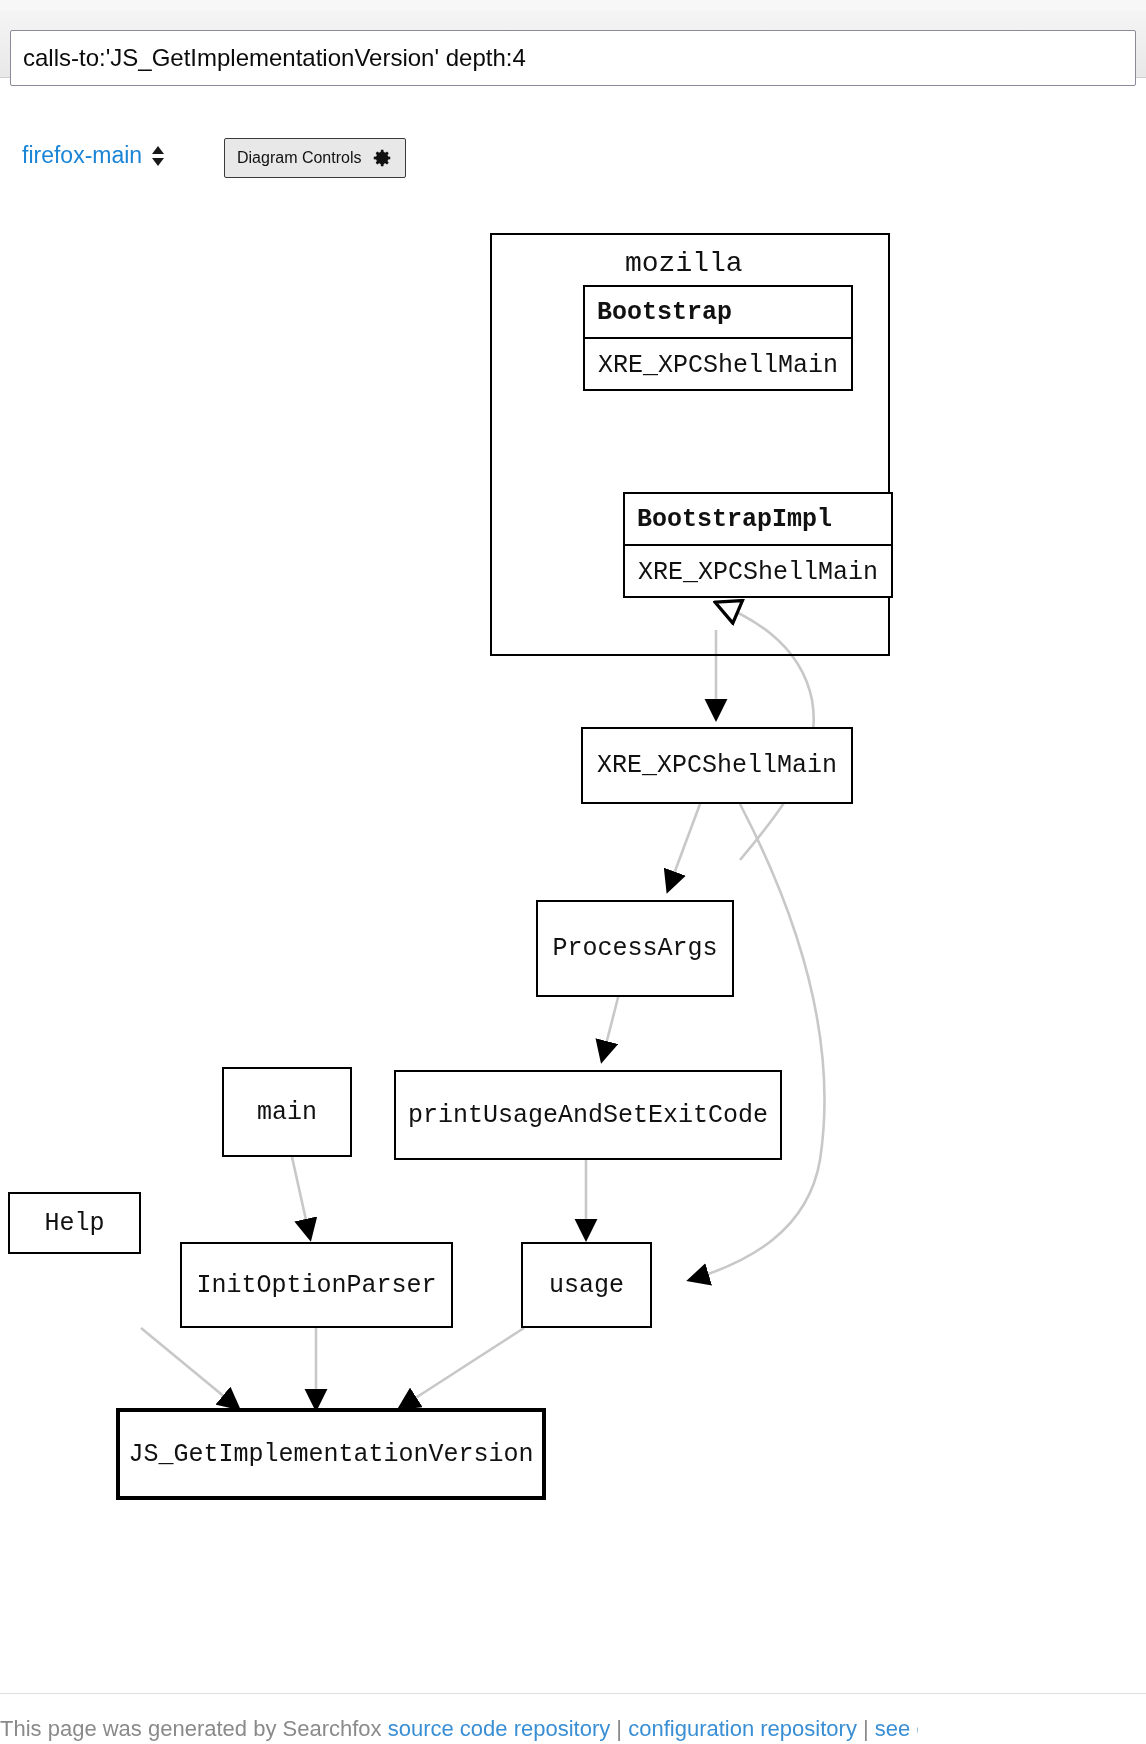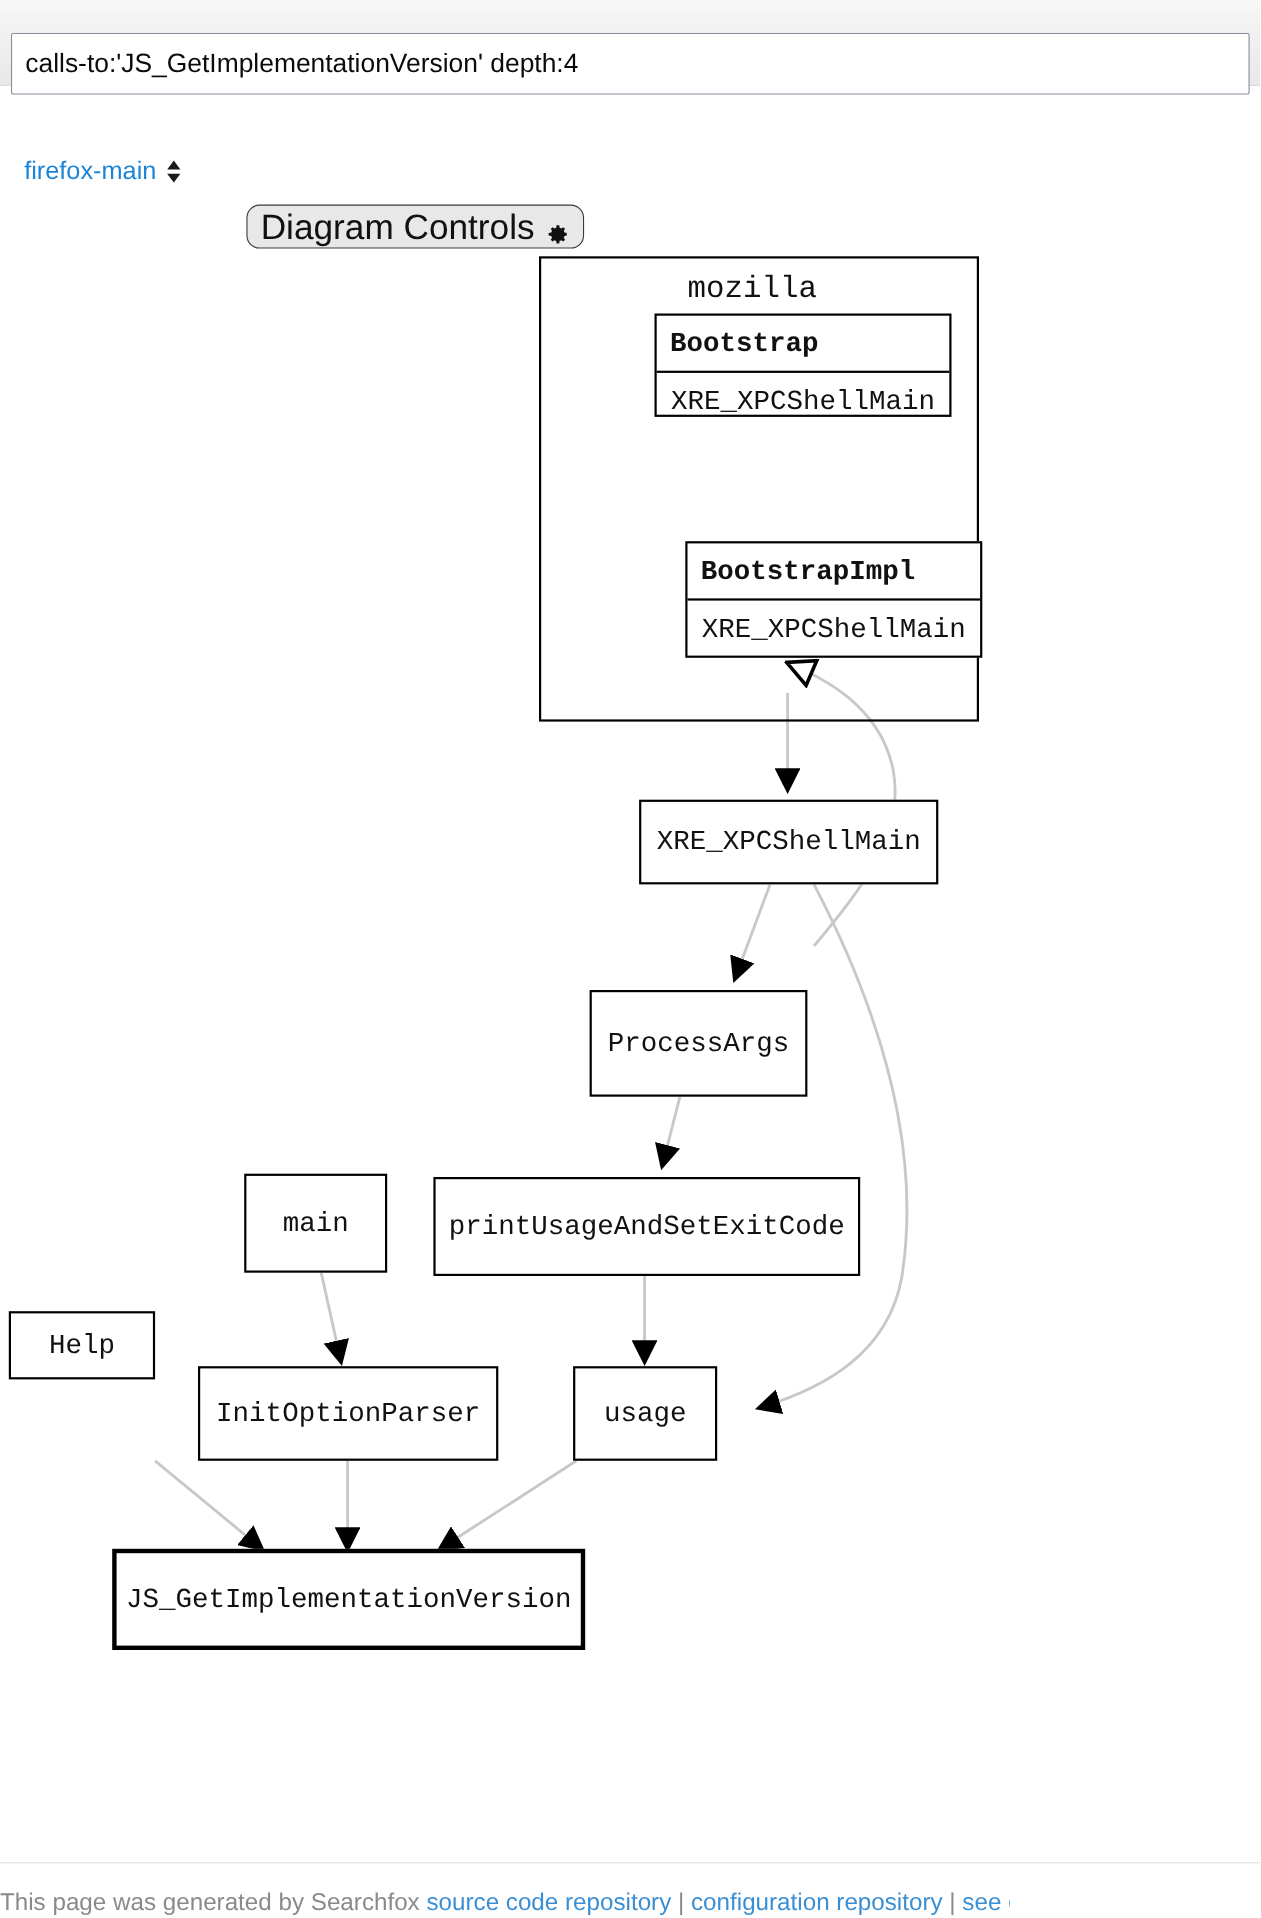--- a/index.html
+++ b/index.html
@@ -102,27 +102,26 @@
     position: absolute;
     left: 224px;
     top: 0px;
     height: 38px;
     display: flex;
     align-items: center;
     gap: 10px;
     padding: 0 12px;
     background: #e8e8e8;
     border: 1px solid #3a3a3a;
-    border-radius: 12px;
-    font-size: 32px;
+    border-radius: 2px;
+    font-size: 16px;
     color: #111;
     cursor: pointer;
     user-select: none;
     font-family: "Liberation Sans", sans-serif;
-    margin-top: 48px;
   }
   .gear-icon { display: inline-block; width: 22px; height: 22px; }
 
   
   .diagram {
     position: absolute;
     left: 0;
     top: 200px;
     width: 1146px;
     height: 1400px;
@@ -271,21 +270,21 @@
       <path d="M 141 1128 L 238 1208" fill="none" stroke="#c8c8c8" stroke-width="2.6" marker-end="url(#arrow-solid)"></path>
 
       <path d="M 316 1128 L 316 1208" fill="none" stroke="#c8c8c8" stroke-width="2.6" marker-end="url(#arrow-solid)"></path>
 
       <path d="M 524 1128 L 400 1208" fill="none" stroke="#c8c8c8" stroke-width="2.6" marker-end="url(#arrow-solid)"></path>
     </svg>
 
     <div class="cluster" style="left:490px; top:33px; width:400px; height:423px;"></div>
     <div class="cluster-label" style="left:625px; top:48px;">mozilla</div>
 
-    <div class="classbox" style="left:583px; top:85px; width:270px; height:94px;margin-left:12px;">
+    <div class="classbox" style="left:583px; top:85px; width:270px; height:106px;">
       <div class="cls-title">Bootstrap</div>
       <div class="cls-member">XRE_XPCShellMain</div>
     </div>
 
     <div class="classbox" style="left:583px; top:292px; width:270px; height:106px;margin-left:40px;">
       <div class="cls-title">BootstrapImpl</div>
       <div class="cls-member">XRE_XPCShellMain</div>
     </div>
 
     <div class="nodebox" style="left:581px; top:527px; width:272px; height:77px;">
@@ -309,21 +308,21 @@
     </div>
 
     <div class="nodebox" style="left:521px; top:1042px; width:131px; height:86px;">
       <span>usage</span>
     </div>
 
     <div class="nodebox" style="left:180px; top:1042px; width:273px; height:86px;">
       <span>InitOptionParser</span>
     </div>
 
-    <div class="nodebox target" style="left:102px; top:1208px; width:430px; height:92px;">
+    <div class="nodebox target" style="left:116px; top:1208px; width:430px; height:92px;">
       <span>JS_GetImplementationVersion</span>
     </div>
 
   </div>
 
   <div class="footer-divider"></div>
   <div class="footer">
     <span>This page was generated by Searchfox</span><span>&nbsp;</span><a>source code repository</a><span class="sep"> | </span><a>configuration repository</a><span class="sep"> | </span><a>see open bugs</a>
   </div>
 

